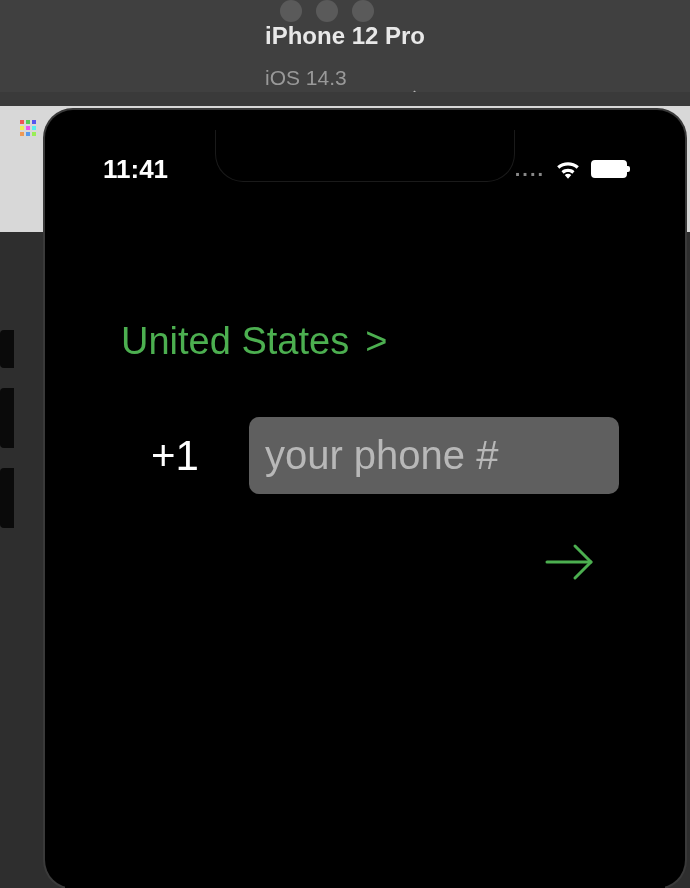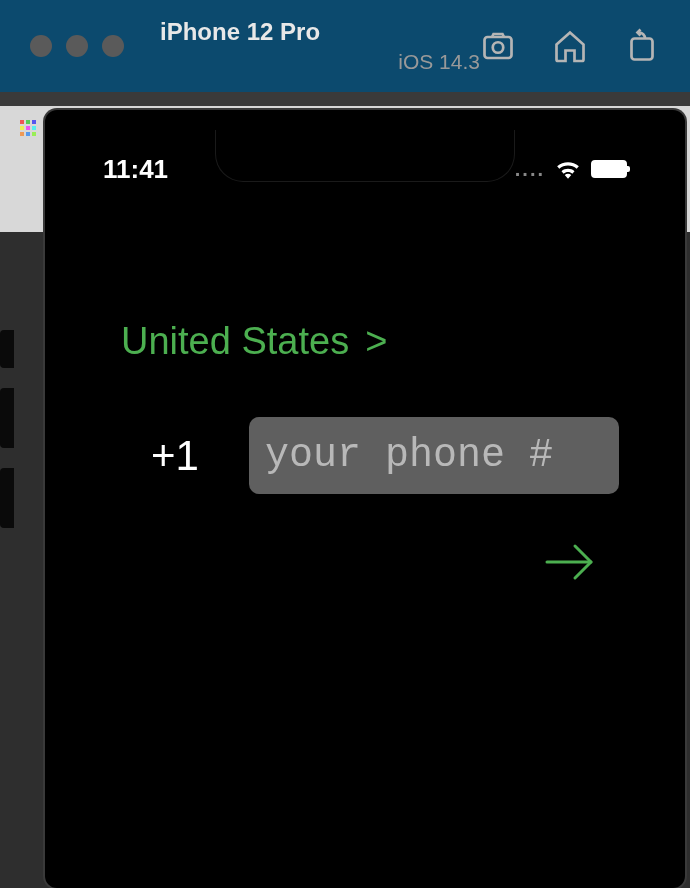--- a/index.html
+++ b/index.html
@@ -6,42 +6,43 @@
     body {
       width: 690px;
       height: 888px;
       background: #2e2e2e;
       font-family: -apple-system, BlinkMacSystemFont, "Helvetica Neue", Arial, sans-serif;
       overflow: hidden;
       position: relative;
     }
     .simulator-toolbar {
       height: 92px;
-      background: #0c4a6e;
+      background: #404040;
       display: flex;
       align-items: center;
       padding: 0 30px;
+      flex-direction: column;
     }
     .traffic-lights {
       display: flex;
       gap: 14px;
       margin-right: 36px;
     }
     .traffic-light {
       width: 22px;
       height: 22px;
       border-radius: 50%;
       background: #5a5a5a;
     }
     .device-info {
       flex: 1;
       color: #e8e8e8;
     }
     .device-name { font-size: 24px; font-weight: 600; }
-    .device-os { font-size: 21px; color: #999; margin-top: 4px; text-align: right; }
+    .device-os { font-size: 21px; color: #999; margin-top: 16px; }
     .toolbar-icons {
       display: flex;
       gap: 36px;
       align-items: center;
     }
     .toolbar-icon { color: #b5b5b5; width: 36px; height: 36px; }
 
     .backdrop {
       position: absolute;
       top: 92px;
@@ -77,21 +78,21 @@
     }
     .bump.small { height: 38px; }
 
     .phone-frame {
       position: absolute;
       top: 110px;
       left: 45px;
       width: 640px;
       height: 778px;
       background: #000;
-      border-radius: 12px;
+      border-radius: 28px;
       box-shadow: 0 0 0 2px #3a3a3a;
     }
     .phone-screen {
       position: absolute;
       top: 20px;
       left: 20px;
       right: 20px;
       bottom: 0;
       background: #000;
       border-radius: 56px 56px 0 0;
@@ -177,21 +178,21 @@
     }
     .phone-input {
       flex: 1;
       max-width: 370px;
       background: #5f5f5f;
       border: none;
       border-radius: 10px;
       padding: 16px 16px;
       font-size: 40px;
       color: #fef9c3;
-      font-family: Liberation Mono, monospace;
+      font-family: Liberation Sans, sans-serif;
       outline: none;
     }
     .phone-input::placeholder { color: #b8b8b8; }
     .next-btn {
       margin-top: 46px;
       display: flex;
       justify-content: flex-end;
       padding-right: 12px;
     }
     .arrow { color: #4caf50; }

